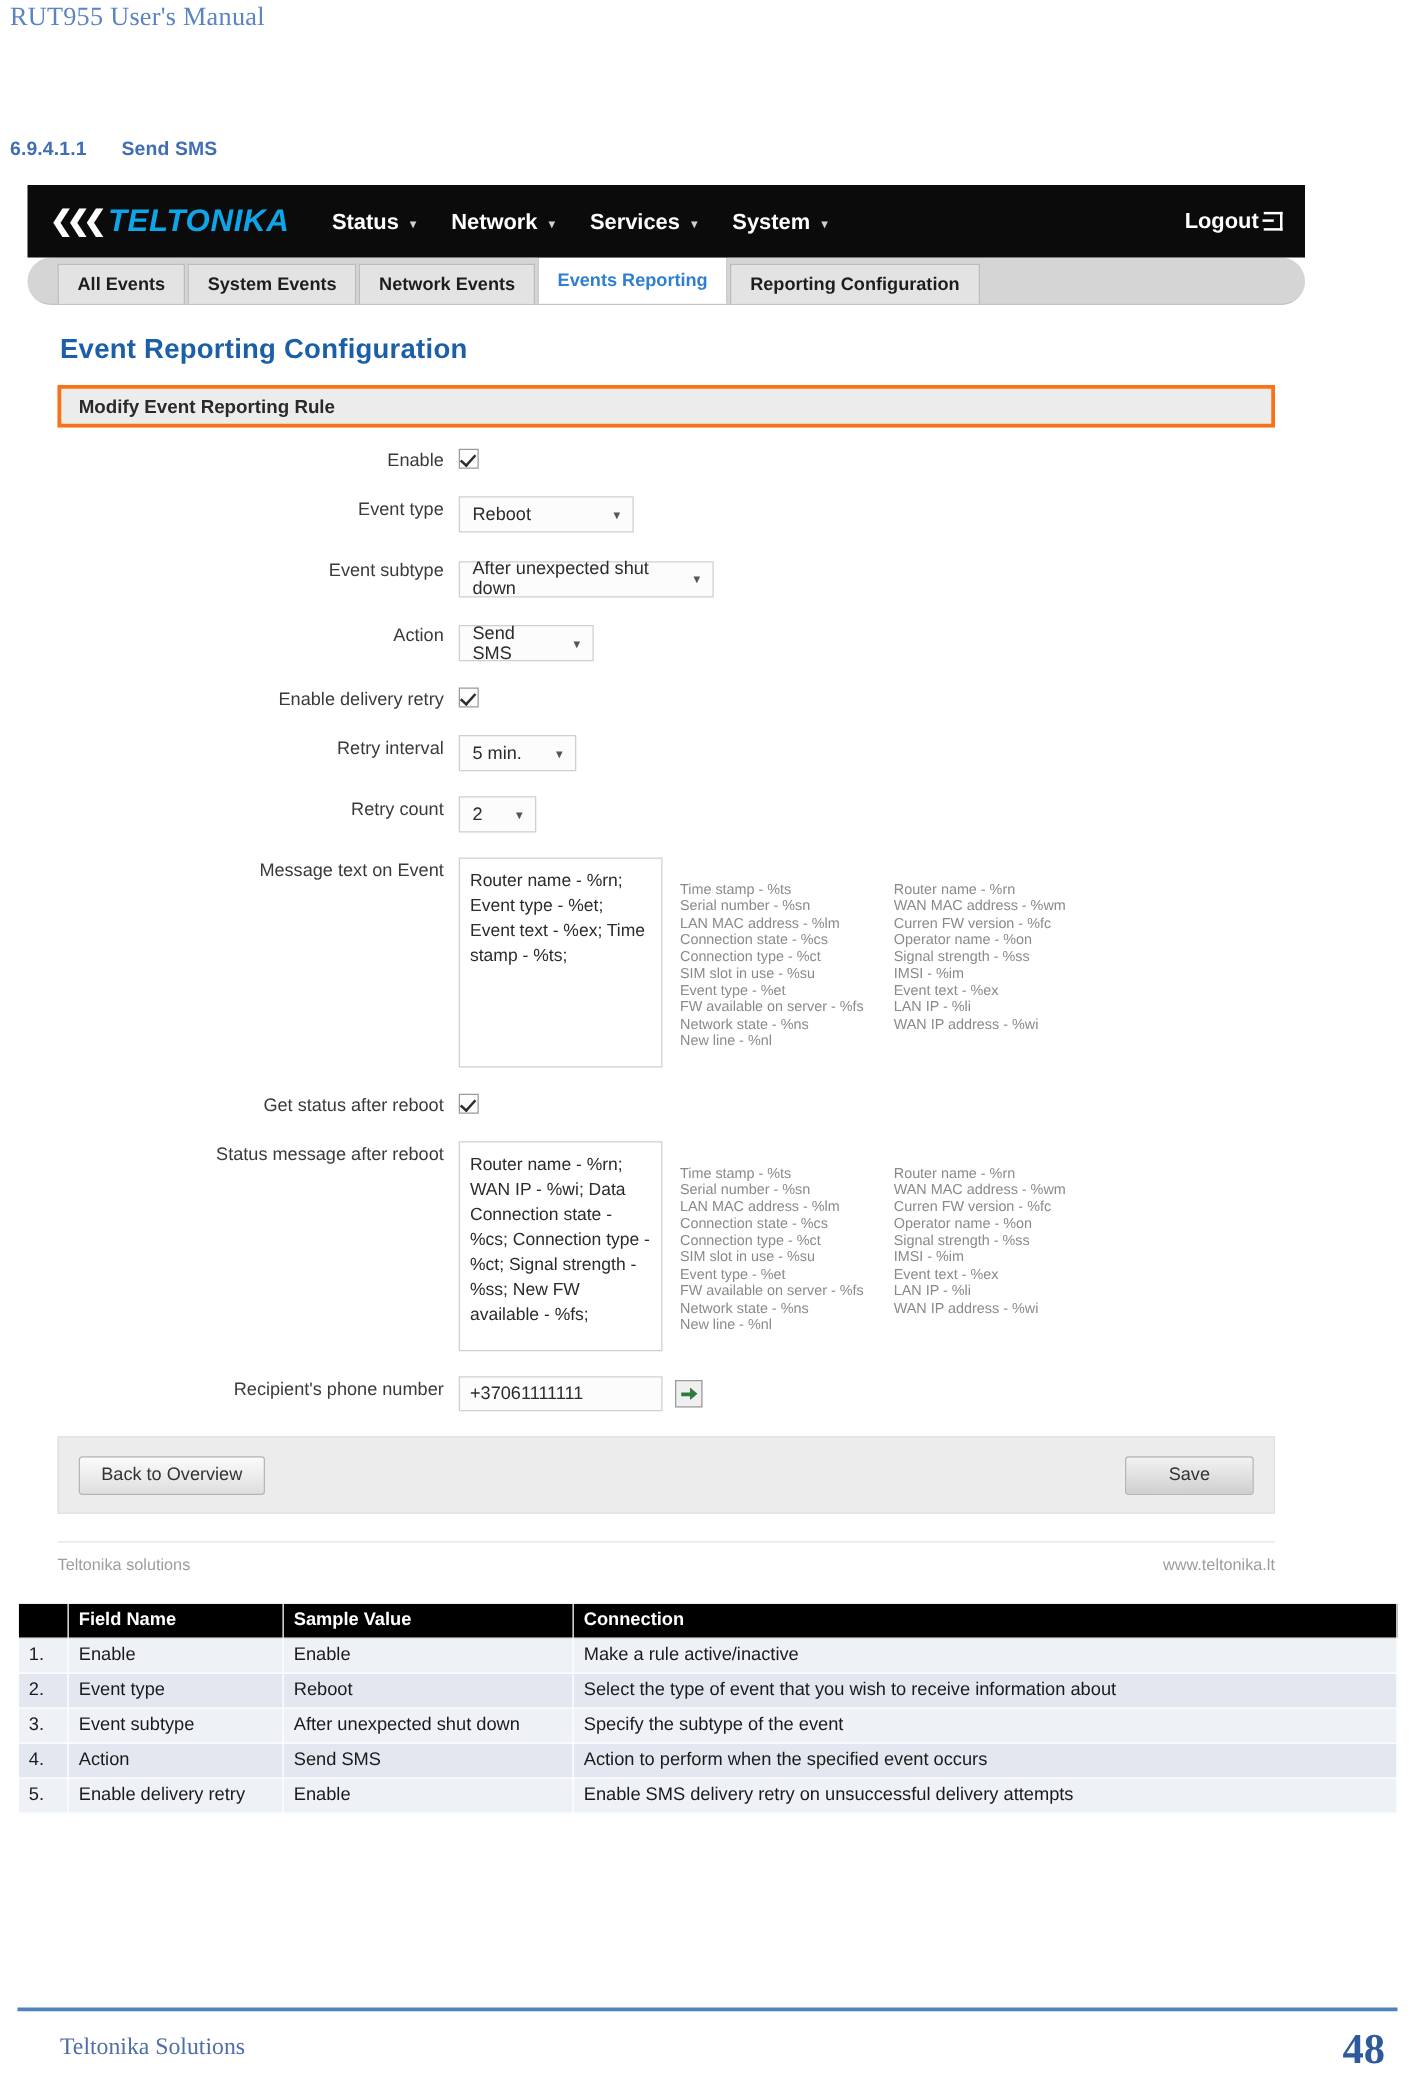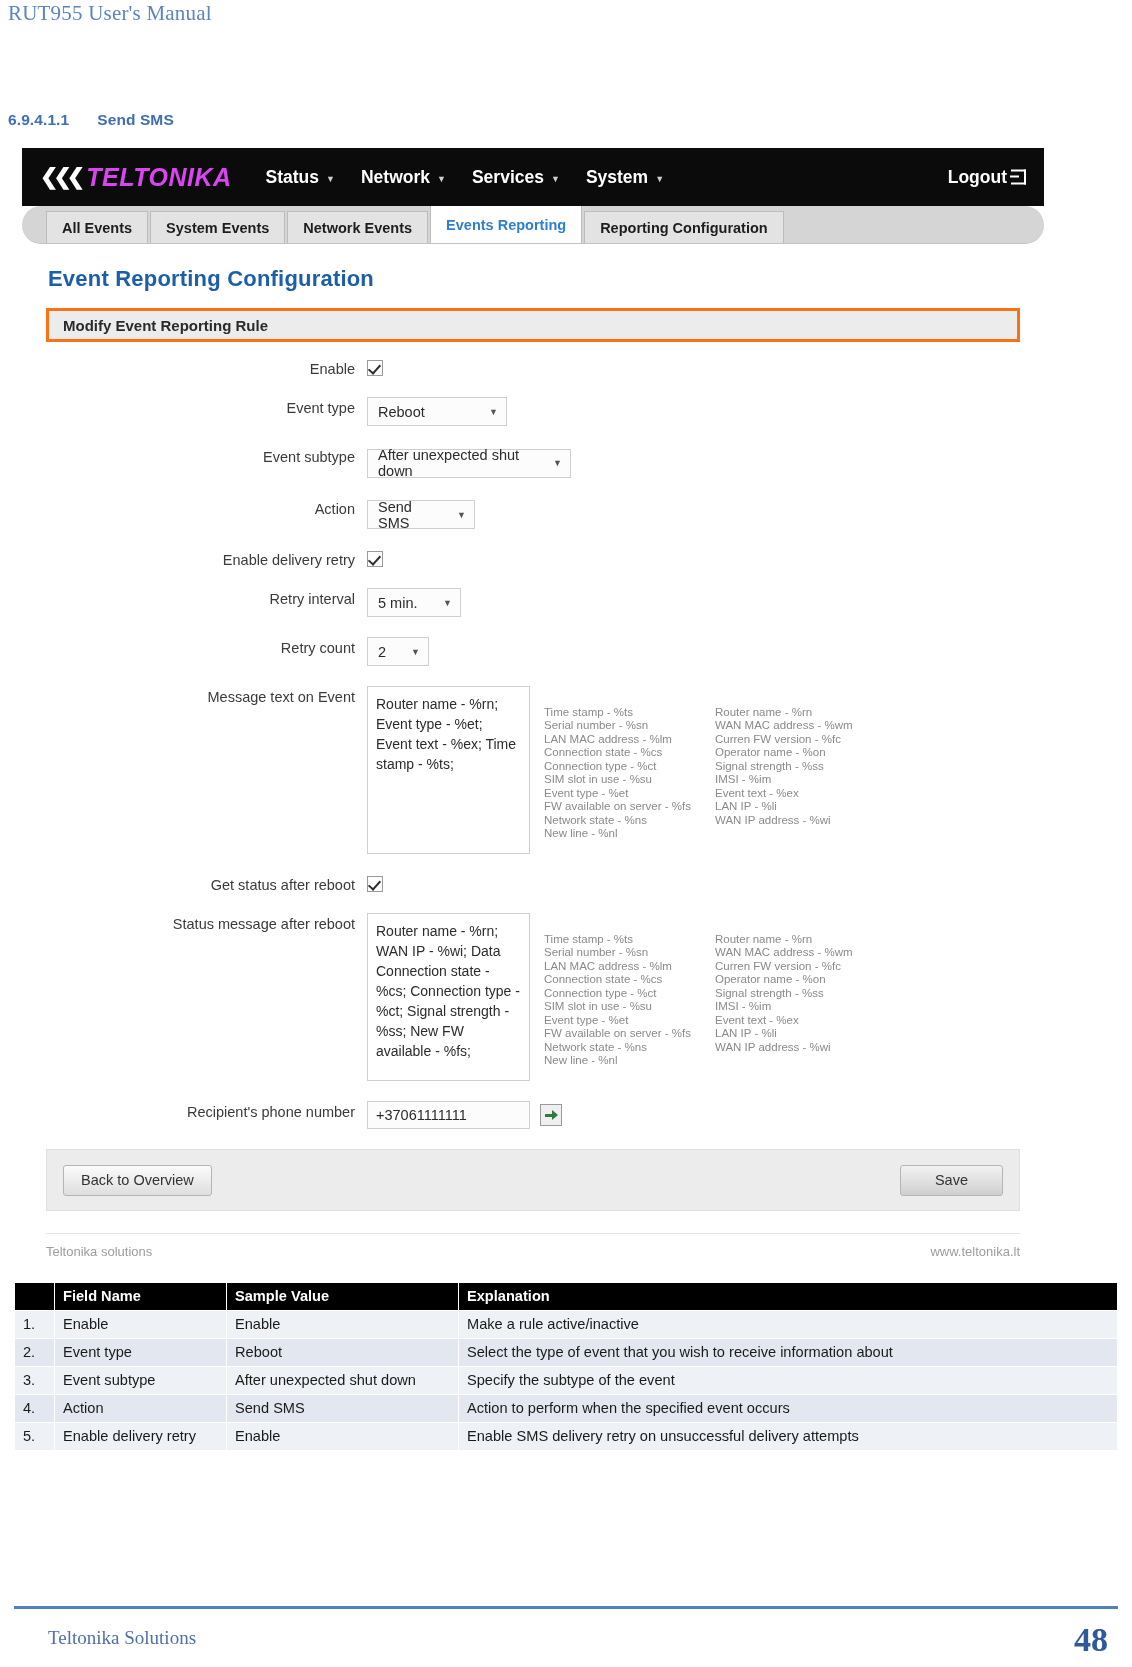--- a/index.html
+++ b/index.html
@@ -65,21 +65,21 @@
   }
   .logo-chevrons {
     color: #ffffff;
     font-size: 22px;
     letter-spacing: -5px;
     margin-right: 6px;
     line-height: 1;
     font-weight: bold;
   }
   .logo-text {
-    color: #d946ef;
+    color: #0ea5e9;
     font-family: "Liberation Sans", sans-serif;
     font-style: italic;
     font-weight: bold;
     font-size: 25px;
     letter-spacing: 0.5px;
   }
   .nav-items { display: flex; align-items: center; gap: 26px; text-align: right; }
   .nav-item {
     color: #ffffff;
     font-size: 17.5px;
@@ -602,21 +602,21 @@
     </div>
   </div>
 </div>
 
 <table class="tbl">
   <thead>
     <tr>
       <th class="col-idx"></th>
       <th class="col-field">Field Name</th>
       <th class="col-sample">Sample Value</th>
-      <th>Explanation</th>
+      <th>Connection</th>
     </tr>
   </thead>
   <tbody>
     <tr>
       <td>1.</td>
       <td>Enable</td>
       <td>Enable</td>
       <td>Make a rule active/inactive</td>
     </tr>
     <tr class="alt">

